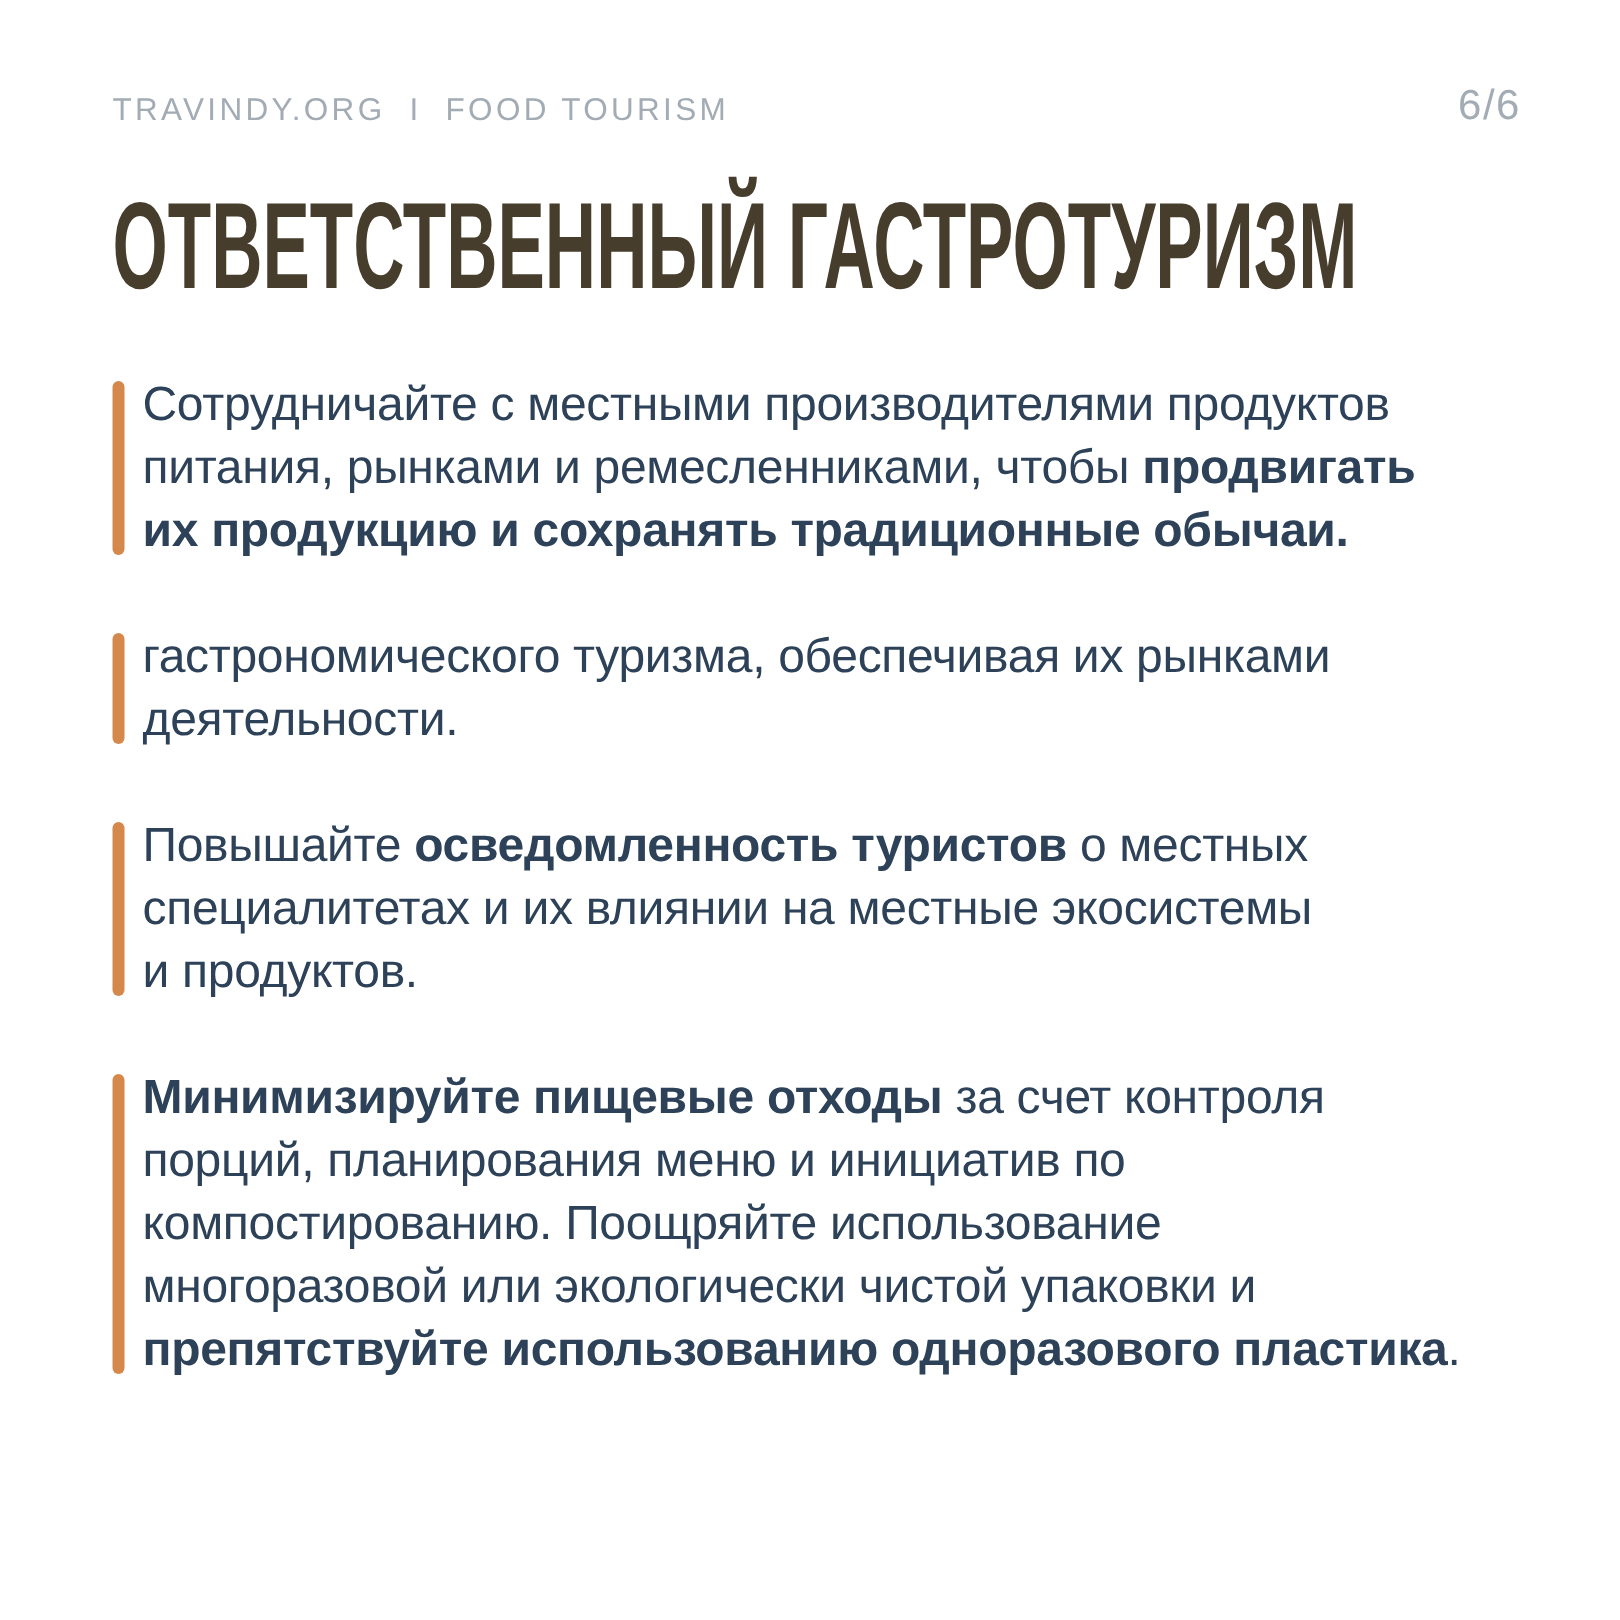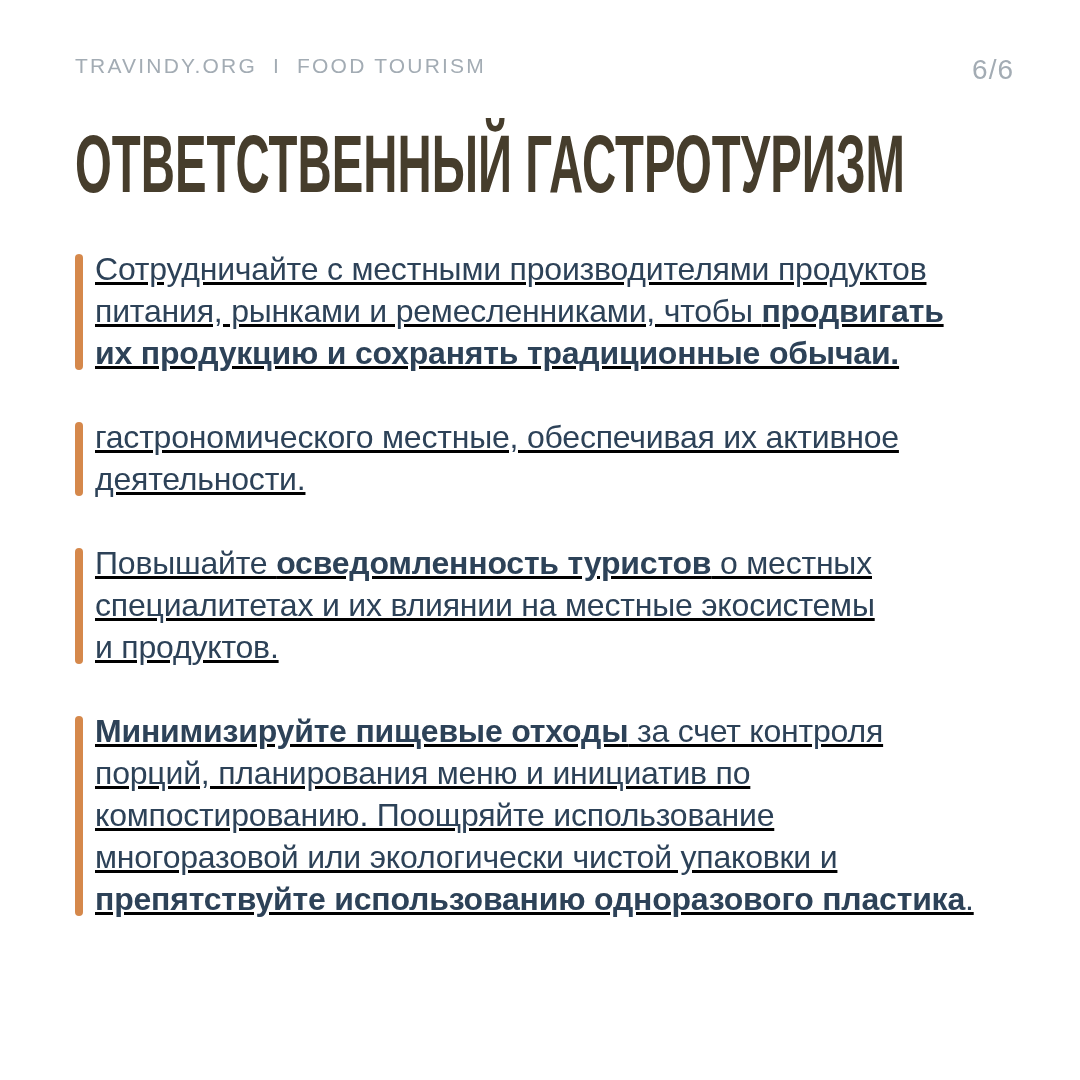--- a/index.html
+++ b/index.html
@@ -13,36 +13,36 @@
   body{margin:0;background:#e9e9e9;}
   .page{
     position:relative;
     width:1080px;height:1080px;
     background:var(--bg);
     font-family:"Liberation Sans",sans-serif;
     overflow:hidden;
   }
   .header{
     position:absolute;top:54px;left:75px;right:66px;
-    display:flex;justify-content:space-between;align-items:flex-start;
+    display:flex;justify-content:space-between;align-items:flex-end;
     color:var(--gray);
     font-size:21px;font-weight:400;letter-spacing:2.2px;
   }
   .header-left{white-space:nowrap;}
   .header-left .sep{margin:0 16px;}
   .page-indicator{font-size:28px;letter-spacing:1px;}
   .title-wrap{position:absolute;top:114px;left:75px;width:860px;height:110px;}
   .title-wrap svg{overflow:visible;display:block;}
   .title-text{
     font-family:"Liberation Sans",sans-serif;
     font-weight:bold;
     fill:var(--title);
   }
   .bullets{position:absolute;top:248px;left:75px;right:50px;}
-  .bullet{position:relative;padding-left:20px;margin-bottom:42px;text-decoration:underline;}
+  .bullet{position:relative;padding-left:20px;margin-bottom:42px;}
   .bullet:last-child{margin-bottom:0;}
   .bullet .bar{
     position:absolute;left:0;top:6px;bottom:4px;width:8px;
     border-radius:4px;background:var(--accent);
   }
   .line{
     font-size:32px;line-height:42px;letter-spacing:-0.2px;
     color:var(--navy);white-space:nowrap;
   }
   .line .b{font-weight:bold;}
@@ -70,21 +70,21 @@
         <span class="bar"></span>
         <div class="lines">
           <div class="line"><span>Сотрудничайте с местными производителями продуктов</span></div>
           <div class="line"><span>питания, рынками и ремесленниками, чтобы </span><span class="b">продвигать</span></div>
           <div class="line"><span class="b">их продукцию и сохранять традиционные обычаи.</span></div>
         </div>
       </div>
       <div class="bullet">
         <span class="bar"></span>
         <div class="lines">
-          <div class="line"><span>гастрономического местные, обеспечивая их активное</span></div>
+          <div class="line"><span>гастрономического туризма, обеспечивая их рынками</span></div>
           <div class="line"><span>деятельности.</span></div>
         </div>
       </div>
       <div class="bullet">
         <span class="bar"></span>
         <div class="lines">
           <div class="line"><span>Повышайте </span><span class="b">осведомленность туристов</span><span> о местных</span></div>
           <div class="line"><span>специалитетах и их влиянии на местные экосистемы</span></div>
           <div class="line"><span>и продуктов.</span></div>
         </div>

